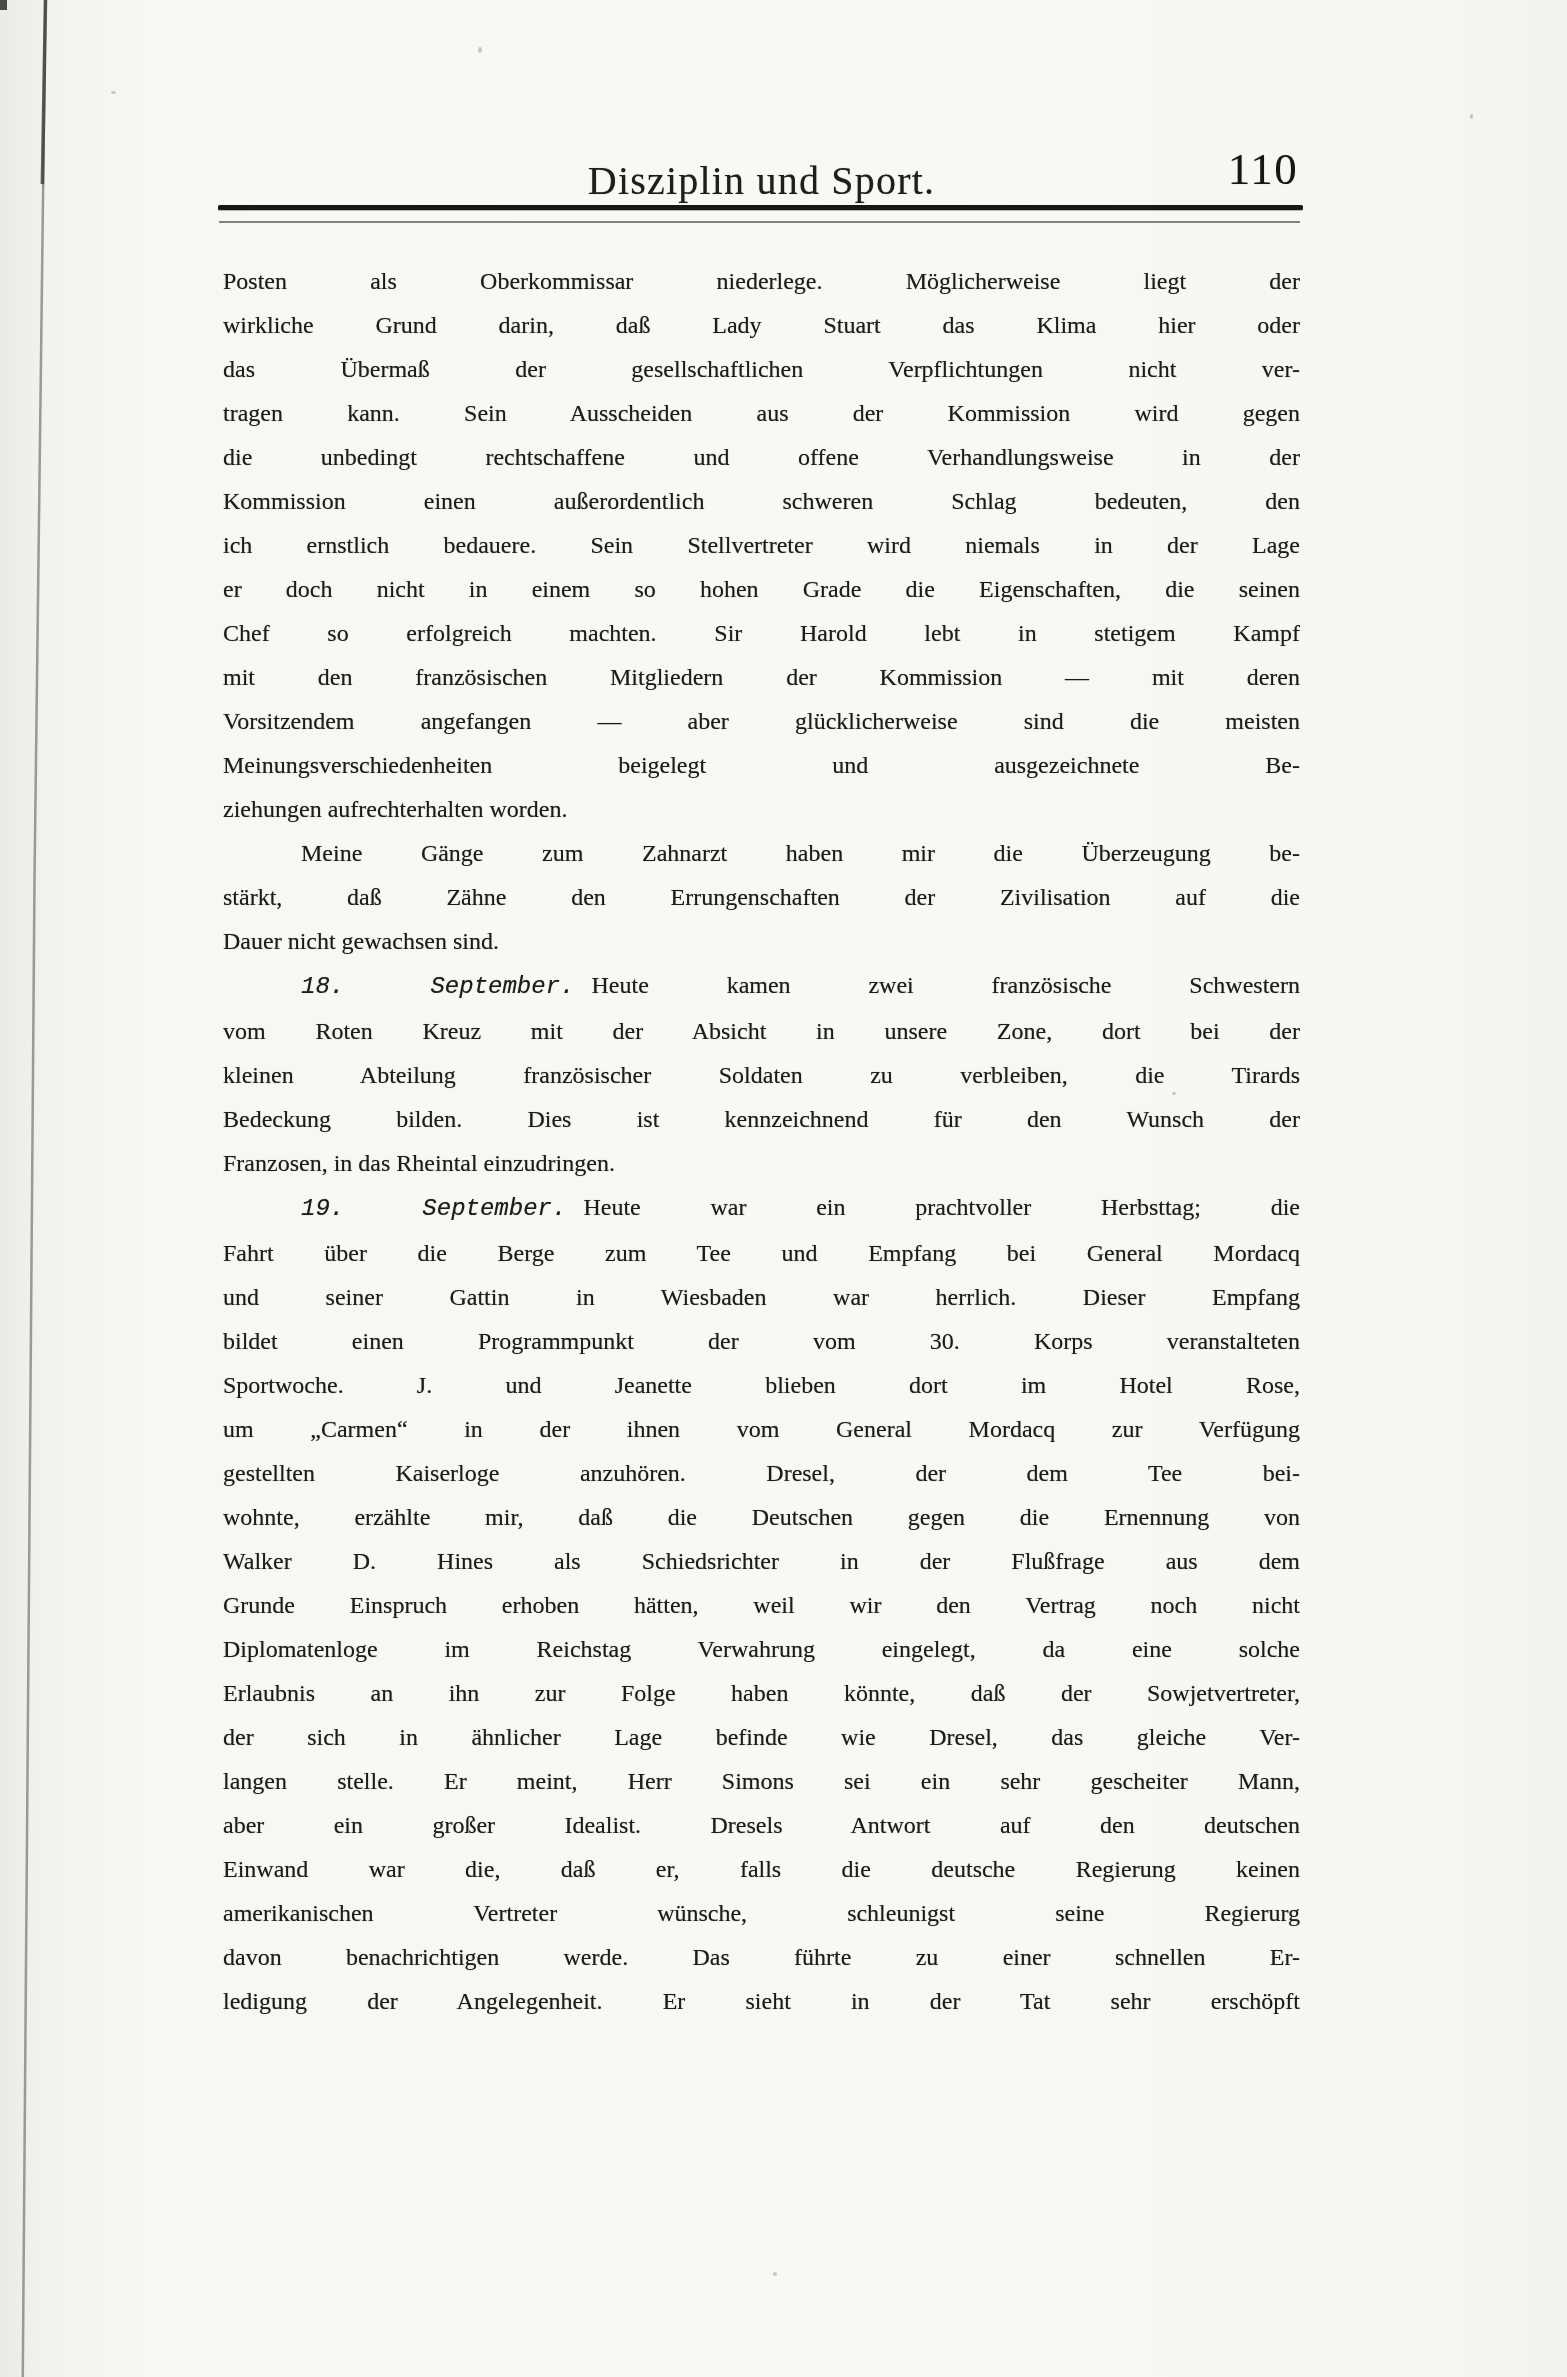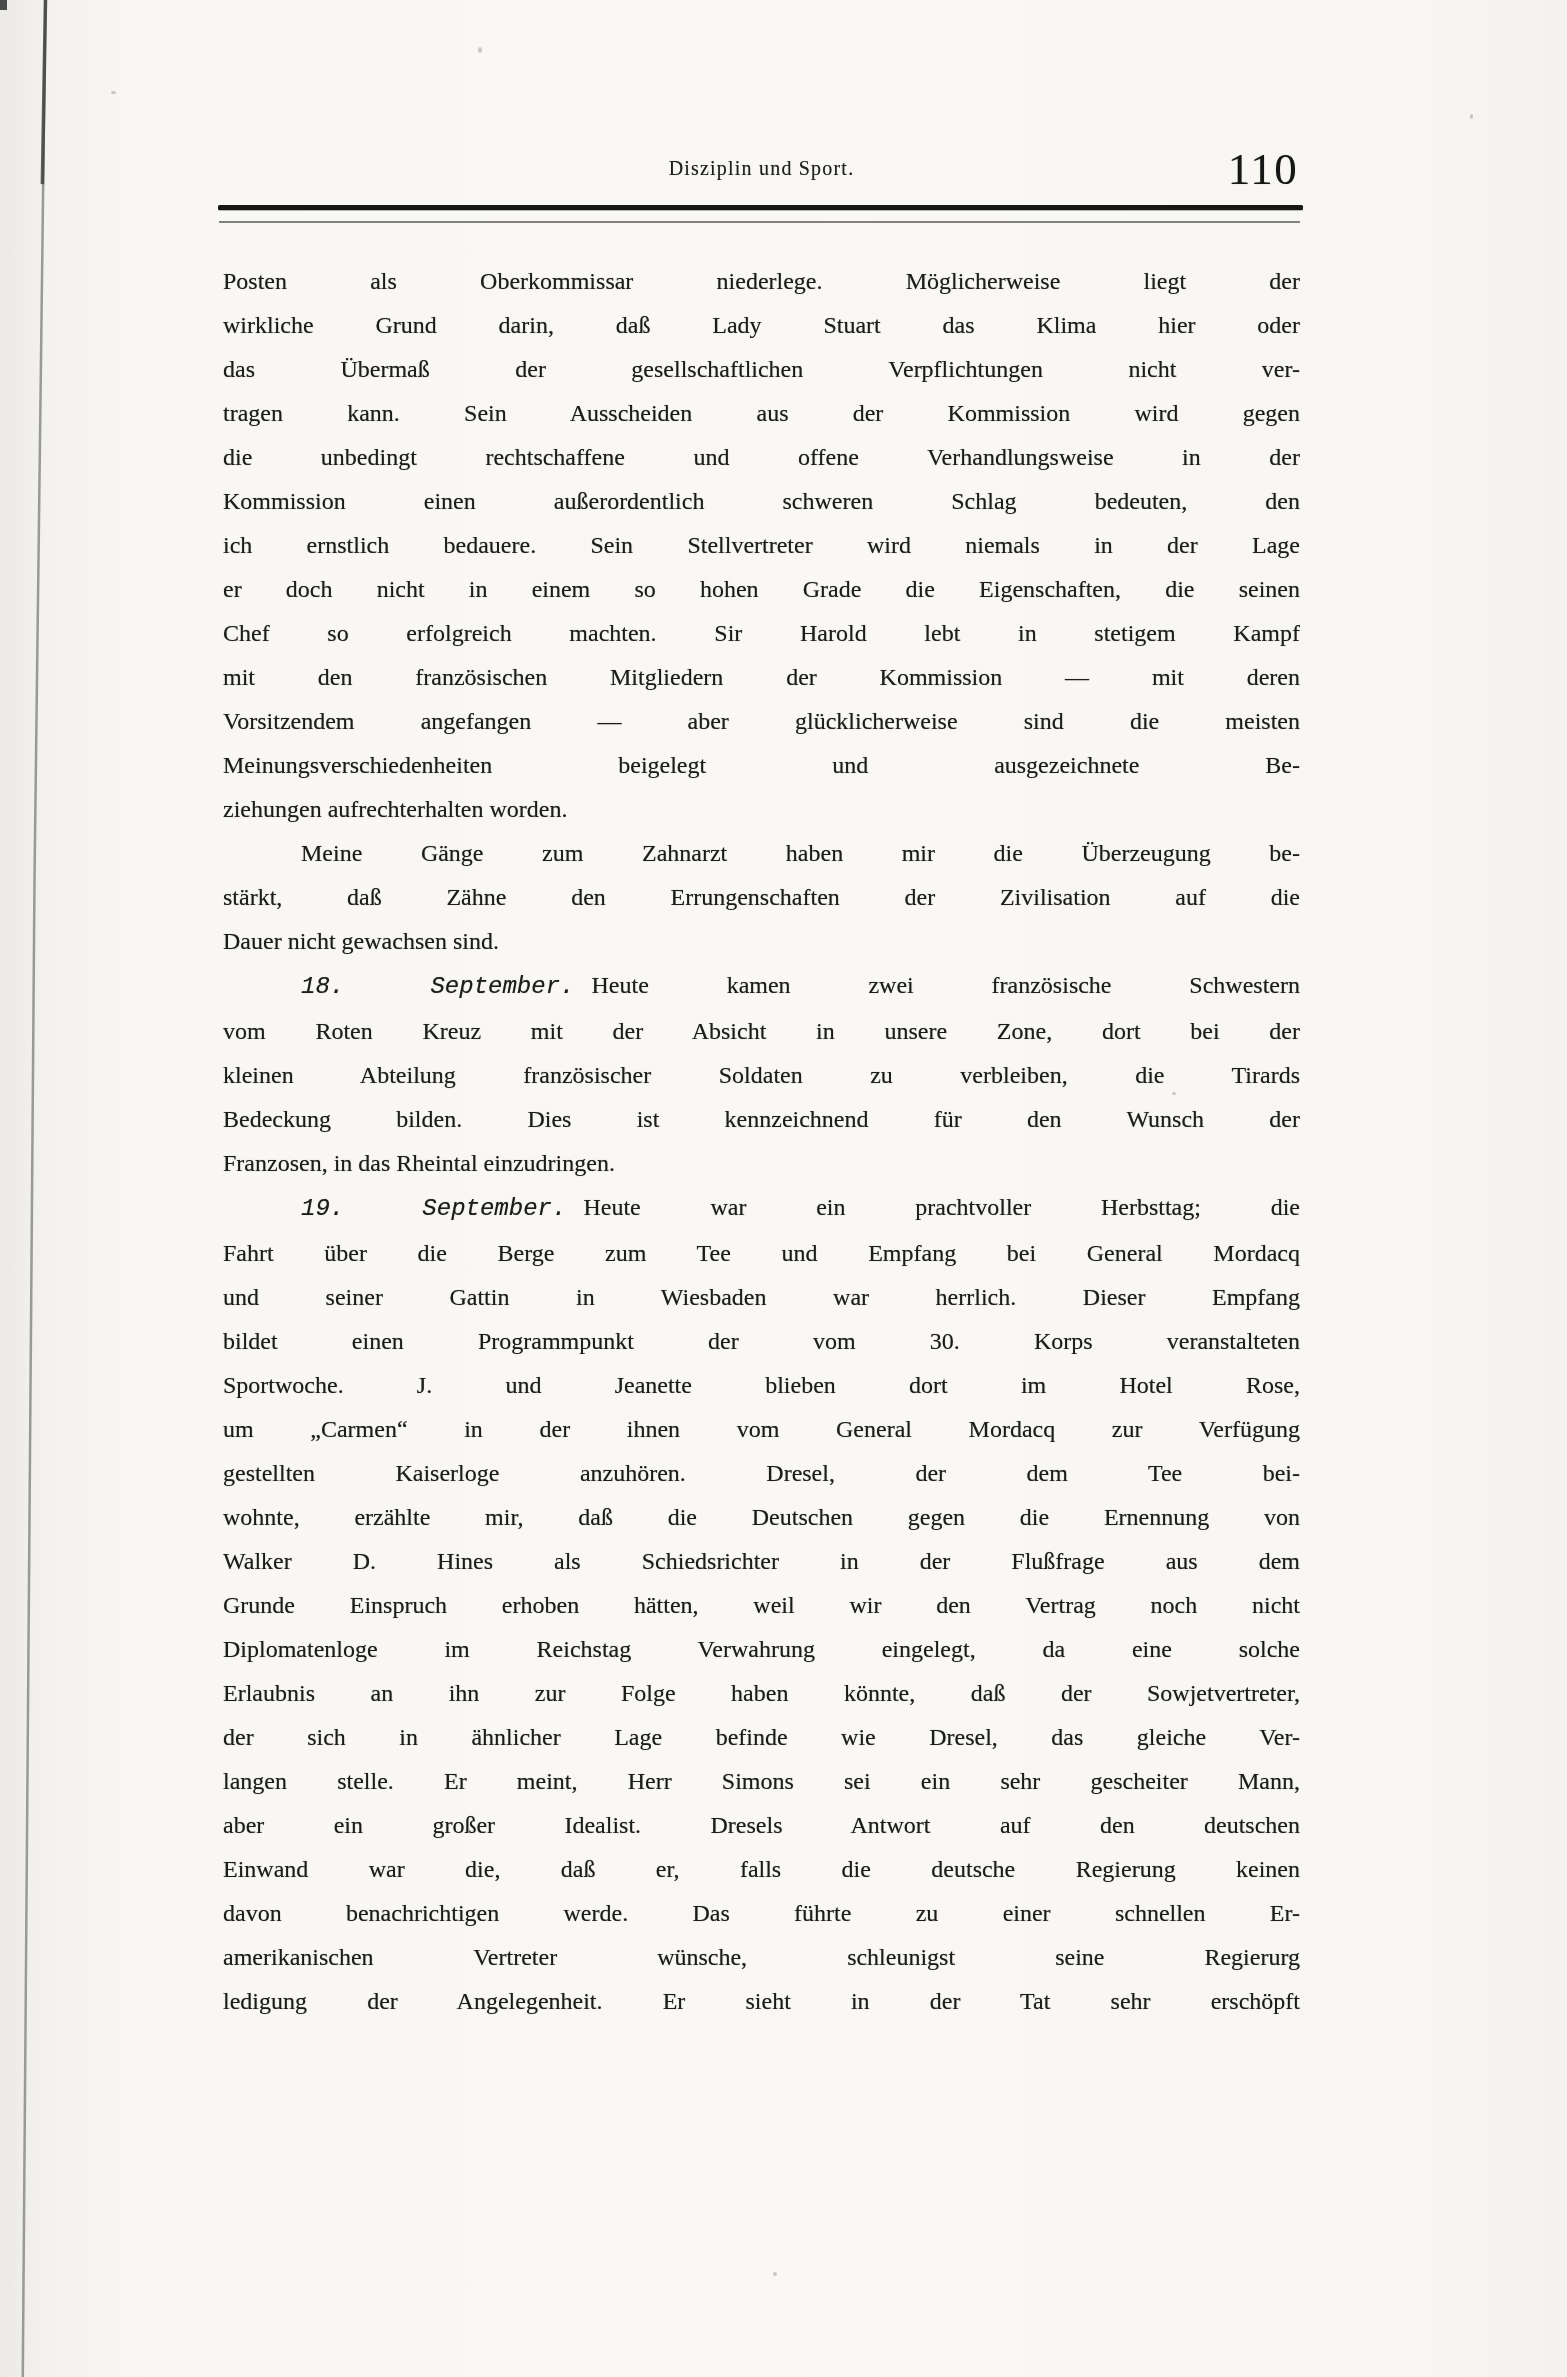--- a/index.html
+++ b/index.html
@@ -9,21 +9,21 @@
     overflow:hidden;
     background:
       linear-gradient(90deg,#eceae6 0px,#f3f2ee 47px,#f8f7f3 141px,#f9f8f4 862px,#f7f6f2 1426px,#f3f2ee 1567px);
     font-family:"Liberation Serif","DejaVu Serif",serif;
     color:#1c1c1c;
   }
   
   .header-row{position:absolute;left:223px;top:146px;width:1077px;height:55px;}
   .header-title{
     position:absolute;left:0;right:0;top:11px;
-    text-align:center;font-size:20px;letter-spacing:1.2px;color:#1e1e1e;
+    text-align:center;font-size:40px;letter-spacing:1.2px;color:#1e1e1e;
     text-shadow:0 0 0.8px rgba(25,25,25,.45);
   }
   .page-number{
     position:absolute;right:1.6px;top:-3.1px;
     font-size:45px;color:#161616;letter-spacing:1.6px;
     text-shadow:0 0 0.8px rgba(25,25,25,.4);
     margin-left:36px;
   }
   .rule-thick{position:absolute;left:218px;top:205px;width:1085px;height:4.7px;background:#171717;border-radius:1.6px;box-shadow:0 0.8px 0 rgba(0,0,0,.35);}
   .rule-thin{position:absolute;left:219px;top:221px;width:1081px;height:1.6px;background:#5a5a56;opacity:.75;}
@@ -104,20 +104,20 @@
         <div class="line">gestellten Kaiserloge anzuhören.  Dresel, der dem Tee bei-</div>
         <div class="line">wohnte, erzählte mir, daß die Deutschen gegen die Ernennung von</div>
         <div class="line">Walker D. Hines als Schiedsrichter in der Flußfrage aus dem</div>
         <div class="line">Grunde Einspruch erhoben hätten, weil wir den Vertrag noch nicht</div>
         <div class="line">Diplomatenloge im Reichstag Verwahrung eingelegt, da eine solche</div>
         <div class="line">Erlaubnis an ihn zur Folge haben könnte, daß der Sowjetvertreter,</div>
         <div class="line">der sich in ähnlicher Lage befinde wie Dresel, das gleiche Ver-</div>
         <div class="line">langen stelle.  Er meint, Herr Simons sei ein sehr gescheiter Mann,</div>
         <div class="line">aber ein großer Idealist.  Dresels Antwort auf den deutschen</div>
         <div class="line">Einwand war die, daß er, falls die deutsche Regierung keinen</div>
+        <div class="line">amerikanischen Vertreter wünsche, schleunigst seine Regierurg</div>
         <div class="line">davon benachrichtigen werde.  Das führte zu einer schnellen Er-</div>
-        <div class="line">amerikanischen Vertreter wünsche, schleunigst seine Regierurg</div>
         <div class="line">ledigung der Angelegenheit.  Er sieht in der Tat sehr erschöpft</div>
       </div>
     </div>
 
 </div>
 
 
 </body></html>

